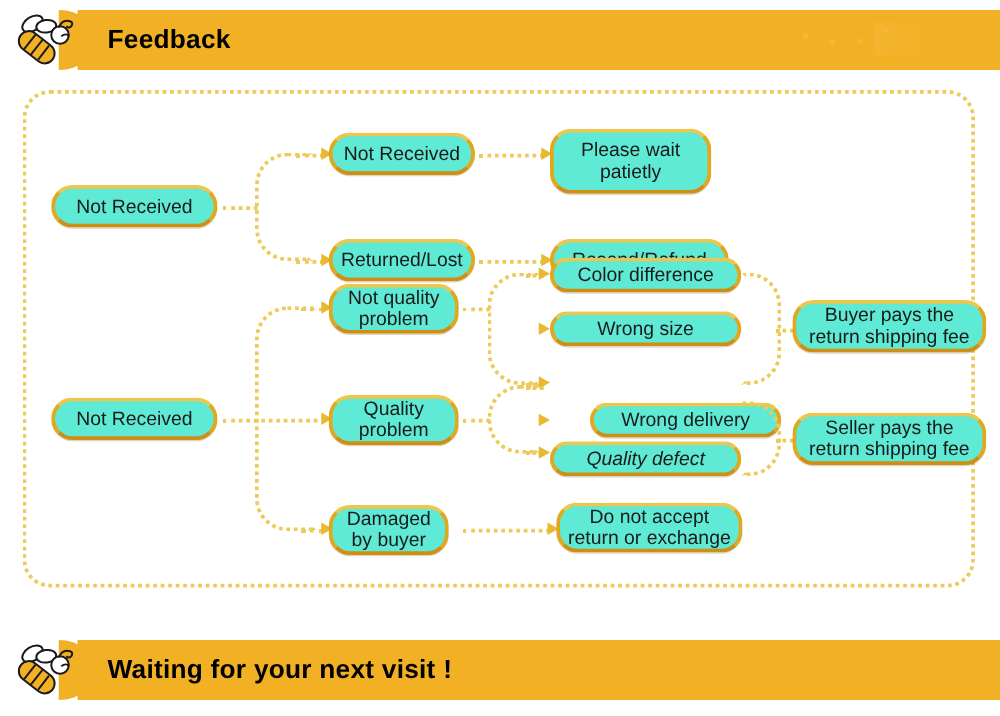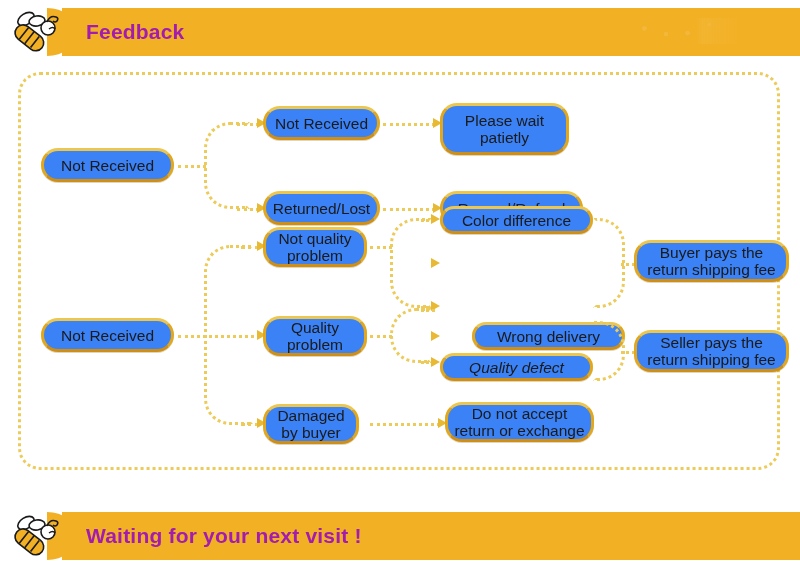--- a/index.html
+++ b/index.html
@@ -44,21 +44,21 @@
     border-radius: 0 50% 50% 0 / 0 50% 50% 0;
     -webkit-clip-path: ellipse(100% 50% at 0% 50%);
     clip-path: ellipse(100% 50% at 0% 50%);
   }
   .banner-title {
     position: absolute;
     left: 86px;
     top: 0;
     height: 48px;
     line-height: 48px;
-    color: #a21caf;
+    color: #000000;
     font-size: 21px;
     font-weight: bold;
     letter-spacing: 0.2px;
     white-space: nowrap;
   }
   .banner-watermark {
     position: absolute;
     left: 630px;
     top: 10px;
     width: 120px;
@@ -90,21 +90,21 @@
     height: 398px;
     border: 3px dotted #eccb5a;
     border-radius: 22px;
     box-sizing: border-box;
   }
 
   
   .node {
     position: absolute;
     box-sizing: border-box;
-    background: #3b82f6;
+    background: #5eead4;
     border: 3px solid #e3a71b;
     border-radius: 17px;
     color: #1a1a1a;
     font-size: 15.5px;
     line-height: 17px;
     text-align: center;
     display: flex;
     align-items: center;
     justify-content: center;
     padding: 2px 6px;
@@ -230,20 +230,23 @@
   <div class="bracket open-right" style="left:369px; top:143px; width:42px; height:90px;"></div>
   <div class="hline" style="left:400px; top:144px; width:14px;"></div>
   <div class="hline" style="left:400px; top:231px; width:14px;"></div>
   <div class="arrow" style="left:410px; top:139px;"></div>
   <div class="arrow" style="left:410px; top:183px;"></div>
   <div class="arrow" style="left:410px; top:226px;"></div>
 
   <div class="node" style="left:419px; top:131px; width:153px; height:28px;">
     <span>Color difference</span>
   </div>
+  <div class="node" style="left:419px; top:174px; width:153px; height:28px;">
+    <span>Wrong size</span>
+  </div>
 
   <div class="hline" style="left:349px; top:260px; width:22px;"></div>
   <div class="bracket open-right" style="left:369px; top:233px; width:42px; height:55px;"></div>
   <div class="hline" style="left:400px; top:234px; width:14px;"></div>
   <div class="hline" style="left:400px; top:286px; width:14px;"></div>
   <div class="arrow" style="left:410px; top:256px;"></div>
   <div class="arrow" style="left:410px; top:282px;"></div>
 
   <div class="node" style="left:419px; top:247px; width:153px; height:28px;margin-left:32px;">
     <span>Wrong delivery</span>

